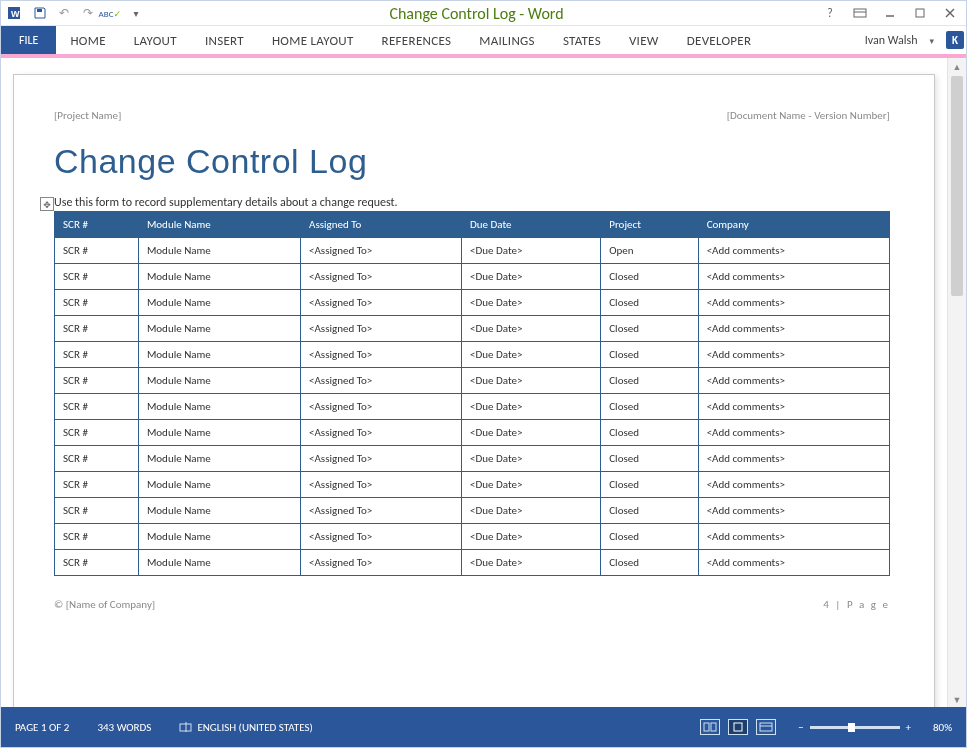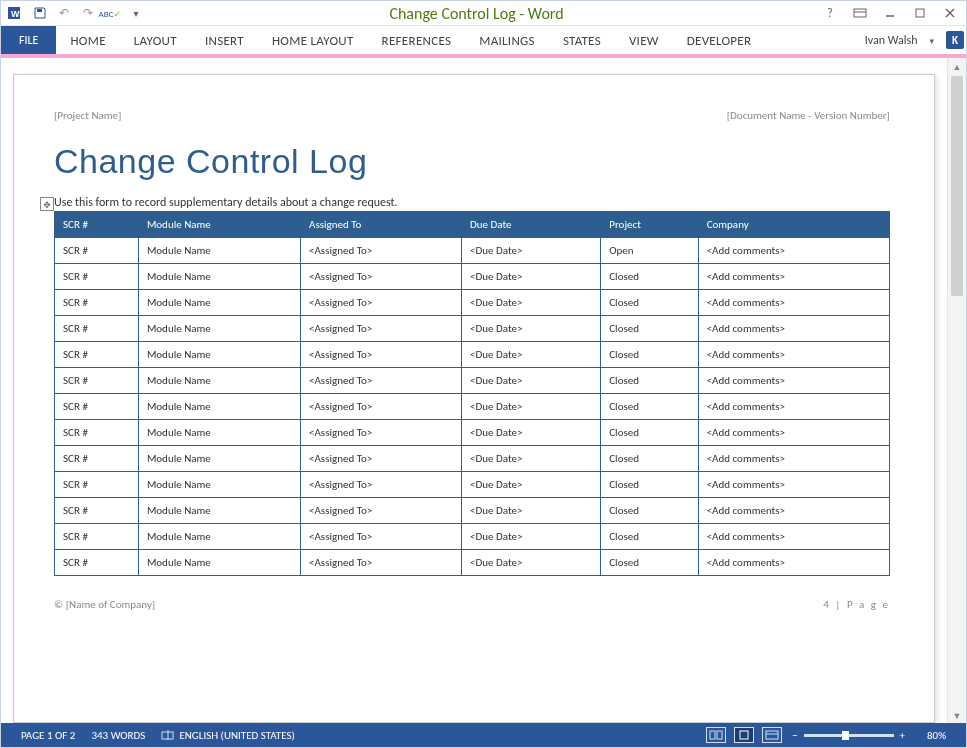--- a/index.html
+++ b/index.html
@@ -29,21 +29,21 @@
   .doc-header{display:flex;justify-content:space-between;color:#8a8a8a;font-size:11px;margin-bottom:20px;}
   .doc-title{font-family:"Century Gothic","Calibri Light",Arial,sans-serif;font-weight:300;font-size:34px;color:#2e5e8f;letter-spacing:.5px;margin-bottom:14px;}
   .doc-intro{font-size:12px;color:#333;margin-bottom:2px;}
   .tbl-anchor{position:absolute;left:26px;margin-top:2px;width:12px;height:12px;border:1px solid #888;display:flex;align-items:center;justify-content:center;color:#666;font-size:9px;background:#fff;}
   table.log{width:100%;border-collapse:collapse;font-size:11px;}
   table.log th{background:#2e5e8f;color:#fff;text-align:left;font-weight:normal;padding:6px 8px;border:1px solid #2e5e8f;font-size:11px;}
   table.log td{border:1px solid #2e5e8f;padding:6px 8px;color:#333;}
   .doc-footer{display:flex;justify-content:space-between;color:#8a8a8a;font-size:11px;margin-top:22px;}
   .doc-footer .pg{letter-spacing:2px;}
   
-  .statusbar{height:24px;background:#2b579a;color:#fff;display:flex;align-items:center;font-size:11px;padding:0 20px;}
+  .statusbar{height:40px;background:#2b579a;color:#fff;display:flex;align-items:center;font-size:11px;padding:0 14px;gap:12px;}
   .statusbar .sb-item{margin-right:16px;display:flex;align-items:center;gap:4px;}
   .statusbar .spacer{flex:1;}
   .view-icons{display:flex;align-items:center;gap:8px;margin-right:10px;}
   .view-icon{width:18px;height:14px;border:1px solid #cfe0f2;display:flex;align-items:center;justify-content:center;font-size:9px;}
   .zoom{display:flex;align-items:center;gap:6px;}
   .zoom-track{width:90px;height:3px;background:#cfe0f2;position:relative;}
   .zoom-thumb{position:absolute;left:38px;top:-3px;width:7px;height:9px;background:#fff;}
   .zoom-tick{position:absolute;left:44px;top:-3px;width:1px;height:9px;background:#cfe0f2;}
   svg{display:block;}
 </style>

